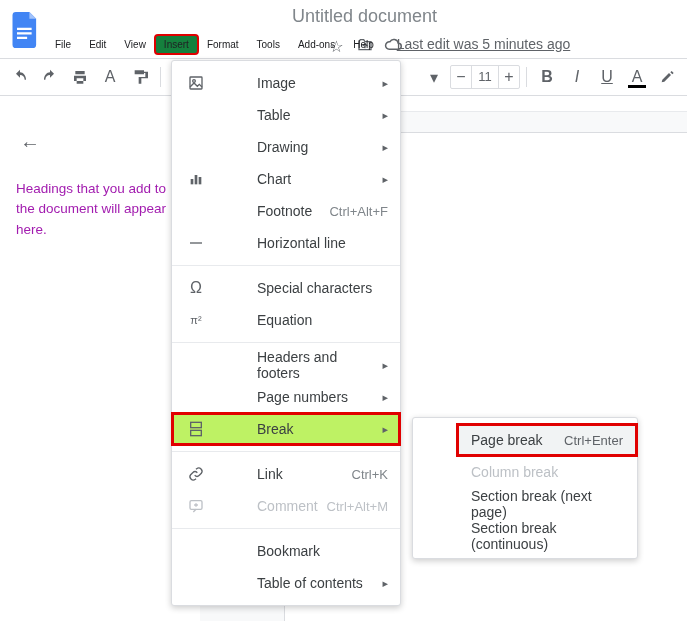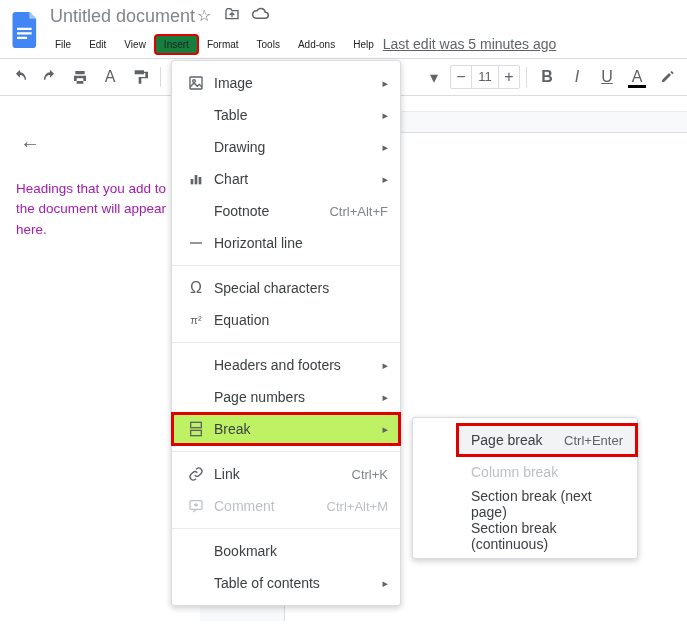--- a/index.html
+++ b/index.html
@@ -1,29 +1,29 @@
 <!DOCTYPE html>
 <html><head>
 <meta charset="utf-8">
 <style>
   * { box-sizing: border-box; font-family: Arial, sans-serif; }
   body { margin: 0; background: #fff; width: 687px; height: 625px; overflow: hidden; position: relative; color: #3c4043; }
   .header { display: flex; align-items: flex-start; padding: 6px 8px 0 8px; }
   .doc-icon { width: 36px; height: 48px; display: flex; align-items: center; justify-content: center; }
   .doc-icon svg { width: 28px; height: 36px; }
   .title-area { flex: 1; }
-  .title-row { display: flex; gap: 0; height: 24px; padding-left: 6px; }
+  .title-row { display: flex; align-items: center; gap: 10px; height: 24px; padding-left: 6px; flex-direction: column; }
   .doc-title { font-size: 18px; color: #80868b; }
   .title-icons { color: #5f6368; display: flex; gap: 10px; }
   .title-icons span { width: 18px; text-align: center; }
   .menubar { display: flex; align-items: center; gap: 0; height: 28px; padding-left: 2px; }
   .menu-item { padding: 4px 9px; font-size: 10px; color: #202124; cursor: pointer; border-radius: 3px; }
   .menu-item.active { background: #15803d; }
   .hl-red { outline: 2px solid #e00000; outline-offset: -1px; }
-  .last-edit { font-size: 14px; color: #5f6368; text-decoration: underline; cursor: pointer; }
+  .last-edit { margin-left: 14px; font-size: 14px; color: #5f6368; text-decoration: underline; cursor: pointer; }
 
   .toolbar { display: flex; align-items: center; height: 38px; border-top: 1px solid #dadce0; border-bottom: 1px solid #dadce0; padding: 0 6px; gap: 2px; color: #5f6368; }
   .tb-btn { width: 28px; height: 28px; display: flex; align-items: center; justify-content: center; font-size: 16px; cursor: pointer; border-radius: 3px; }
   .tb-sep { width: 1px; height: 20px; background: #dadce0; margin: 0 4px; }
   .tb-right { margin-left: auto; display: flex; align-items: center; gap: 2px; }
   .font-size-box { display: flex; align-items: center; border: 1px solid #dadce0; border-radius: 2px; height: 24px; }
   .font-size-box .pm { width: 20px; text-align: center; cursor: pointer; }
   .font-size-box .val { width: 28px; text-align: center; font-size: 13px; border-left: 1px solid #dadce0; border-right: 1px solid #dadce0; height: 100%; line-height: 22px; }
   .bold { font-weight: bold; }
   .italic { font-style: italic; }
@@ -44,21 +44,21 @@
 
   
   .dropdown {
     position: absolute; top: 60px; left: 171px; width: 230px; background: #fff;
     border: 1px solid #dadce0; box-shadow: 0 2px 6px rgba(0,0,0,.2); border-radius: 3px;
     padding: 6px 0; z-index: 10; font-size: 14px;
   }
   .dd-item { display: flex; align-items: center; height: 32px; padding: 0 12px 0 12px; cursor: pointer; color: #3c4043; position: relative; }
   .dd-item.hover { background: #bef264; }
   .dd-icon { width: 24px; display: flex; align-items: center; justify-content: center; color: #5f6368; font-size: 15px; }
-  .dd-label { flex: 1; padding-left: 6px; }
+  .dd-label { flex: 1; padding-left: 6px; margin-left: 43px; }
   .dd-arrow { color: #5f6368; font-size: 11px; }
   .dd-shortcut { color: #80868b; font-size: 13px; }
   .dd-item.disabled { color: #bdc1c6; }
   .dd-item.disabled .dd-icon, .dd-item.disabled .dd-shortcut { color: #bdc1c6; }
   .dd-sep { height: 1px; background: #e8eaed; margin: 6px 0; }
   .dd-item.hl-red { outline: 3px solid #e00000; outline-offset: -2px; }
 
   
   .submenu {
     position: absolute; top: 417px; left: 412px; width: 226px; background: #fff;

